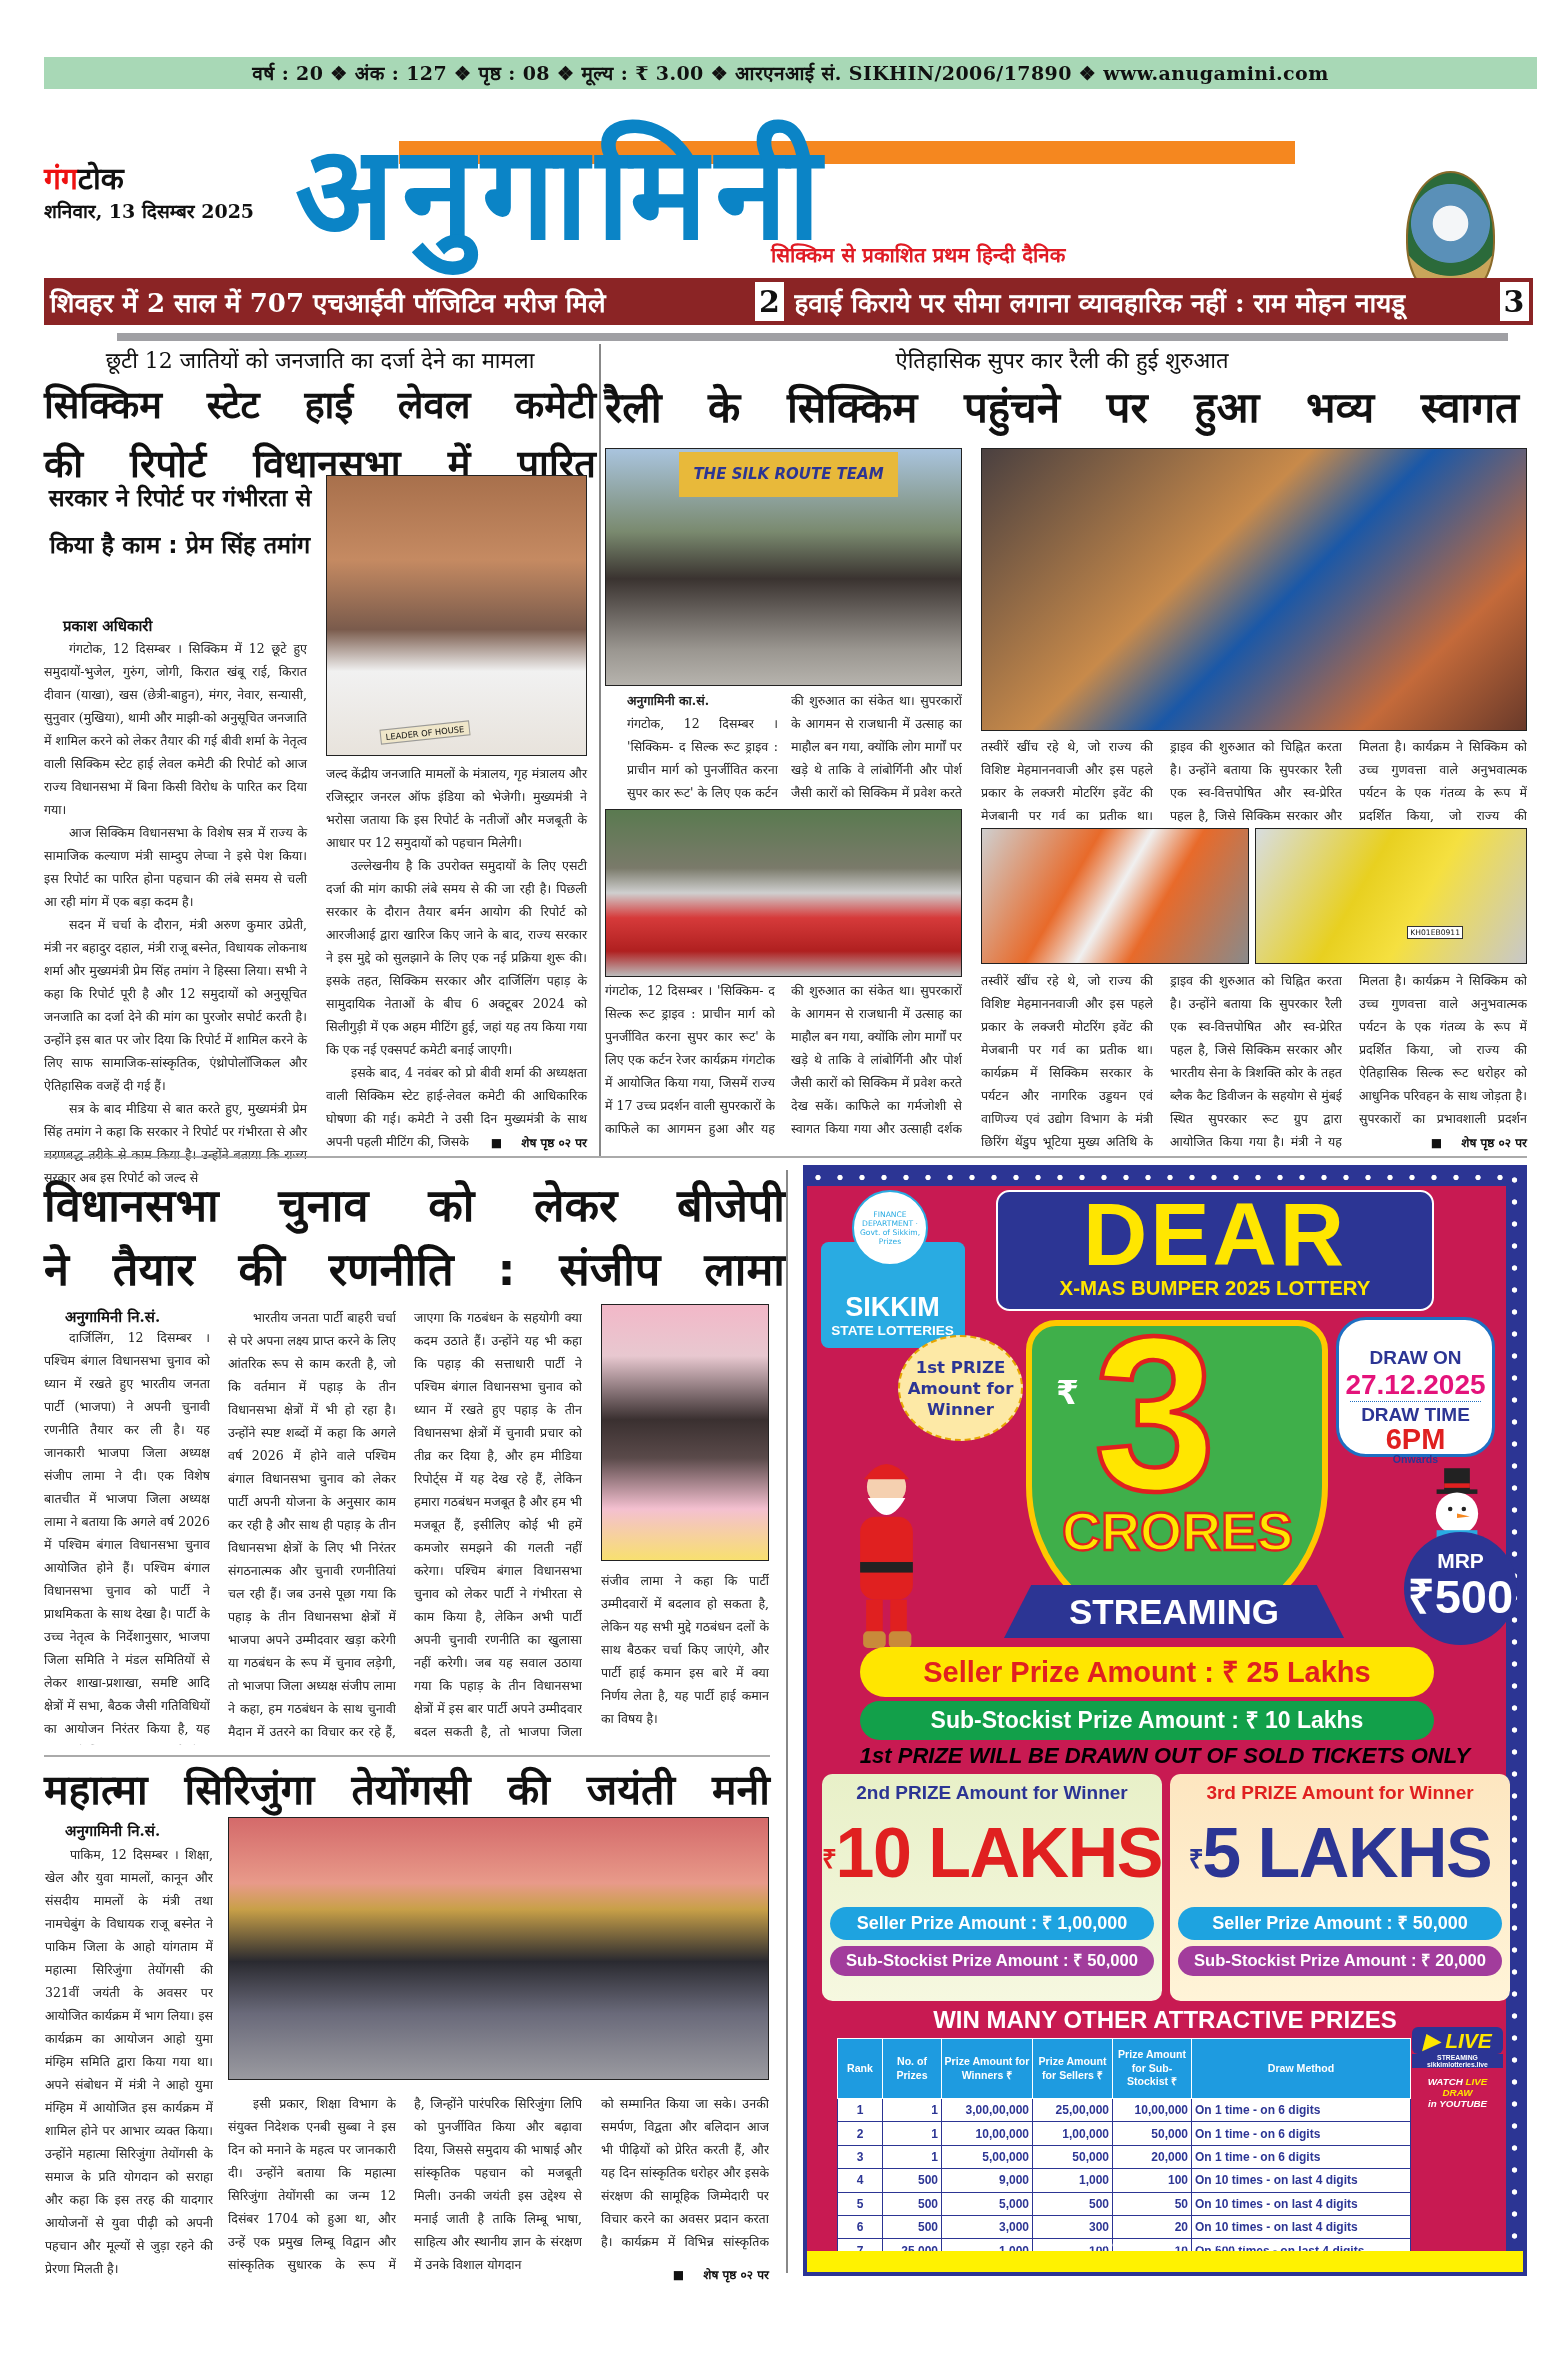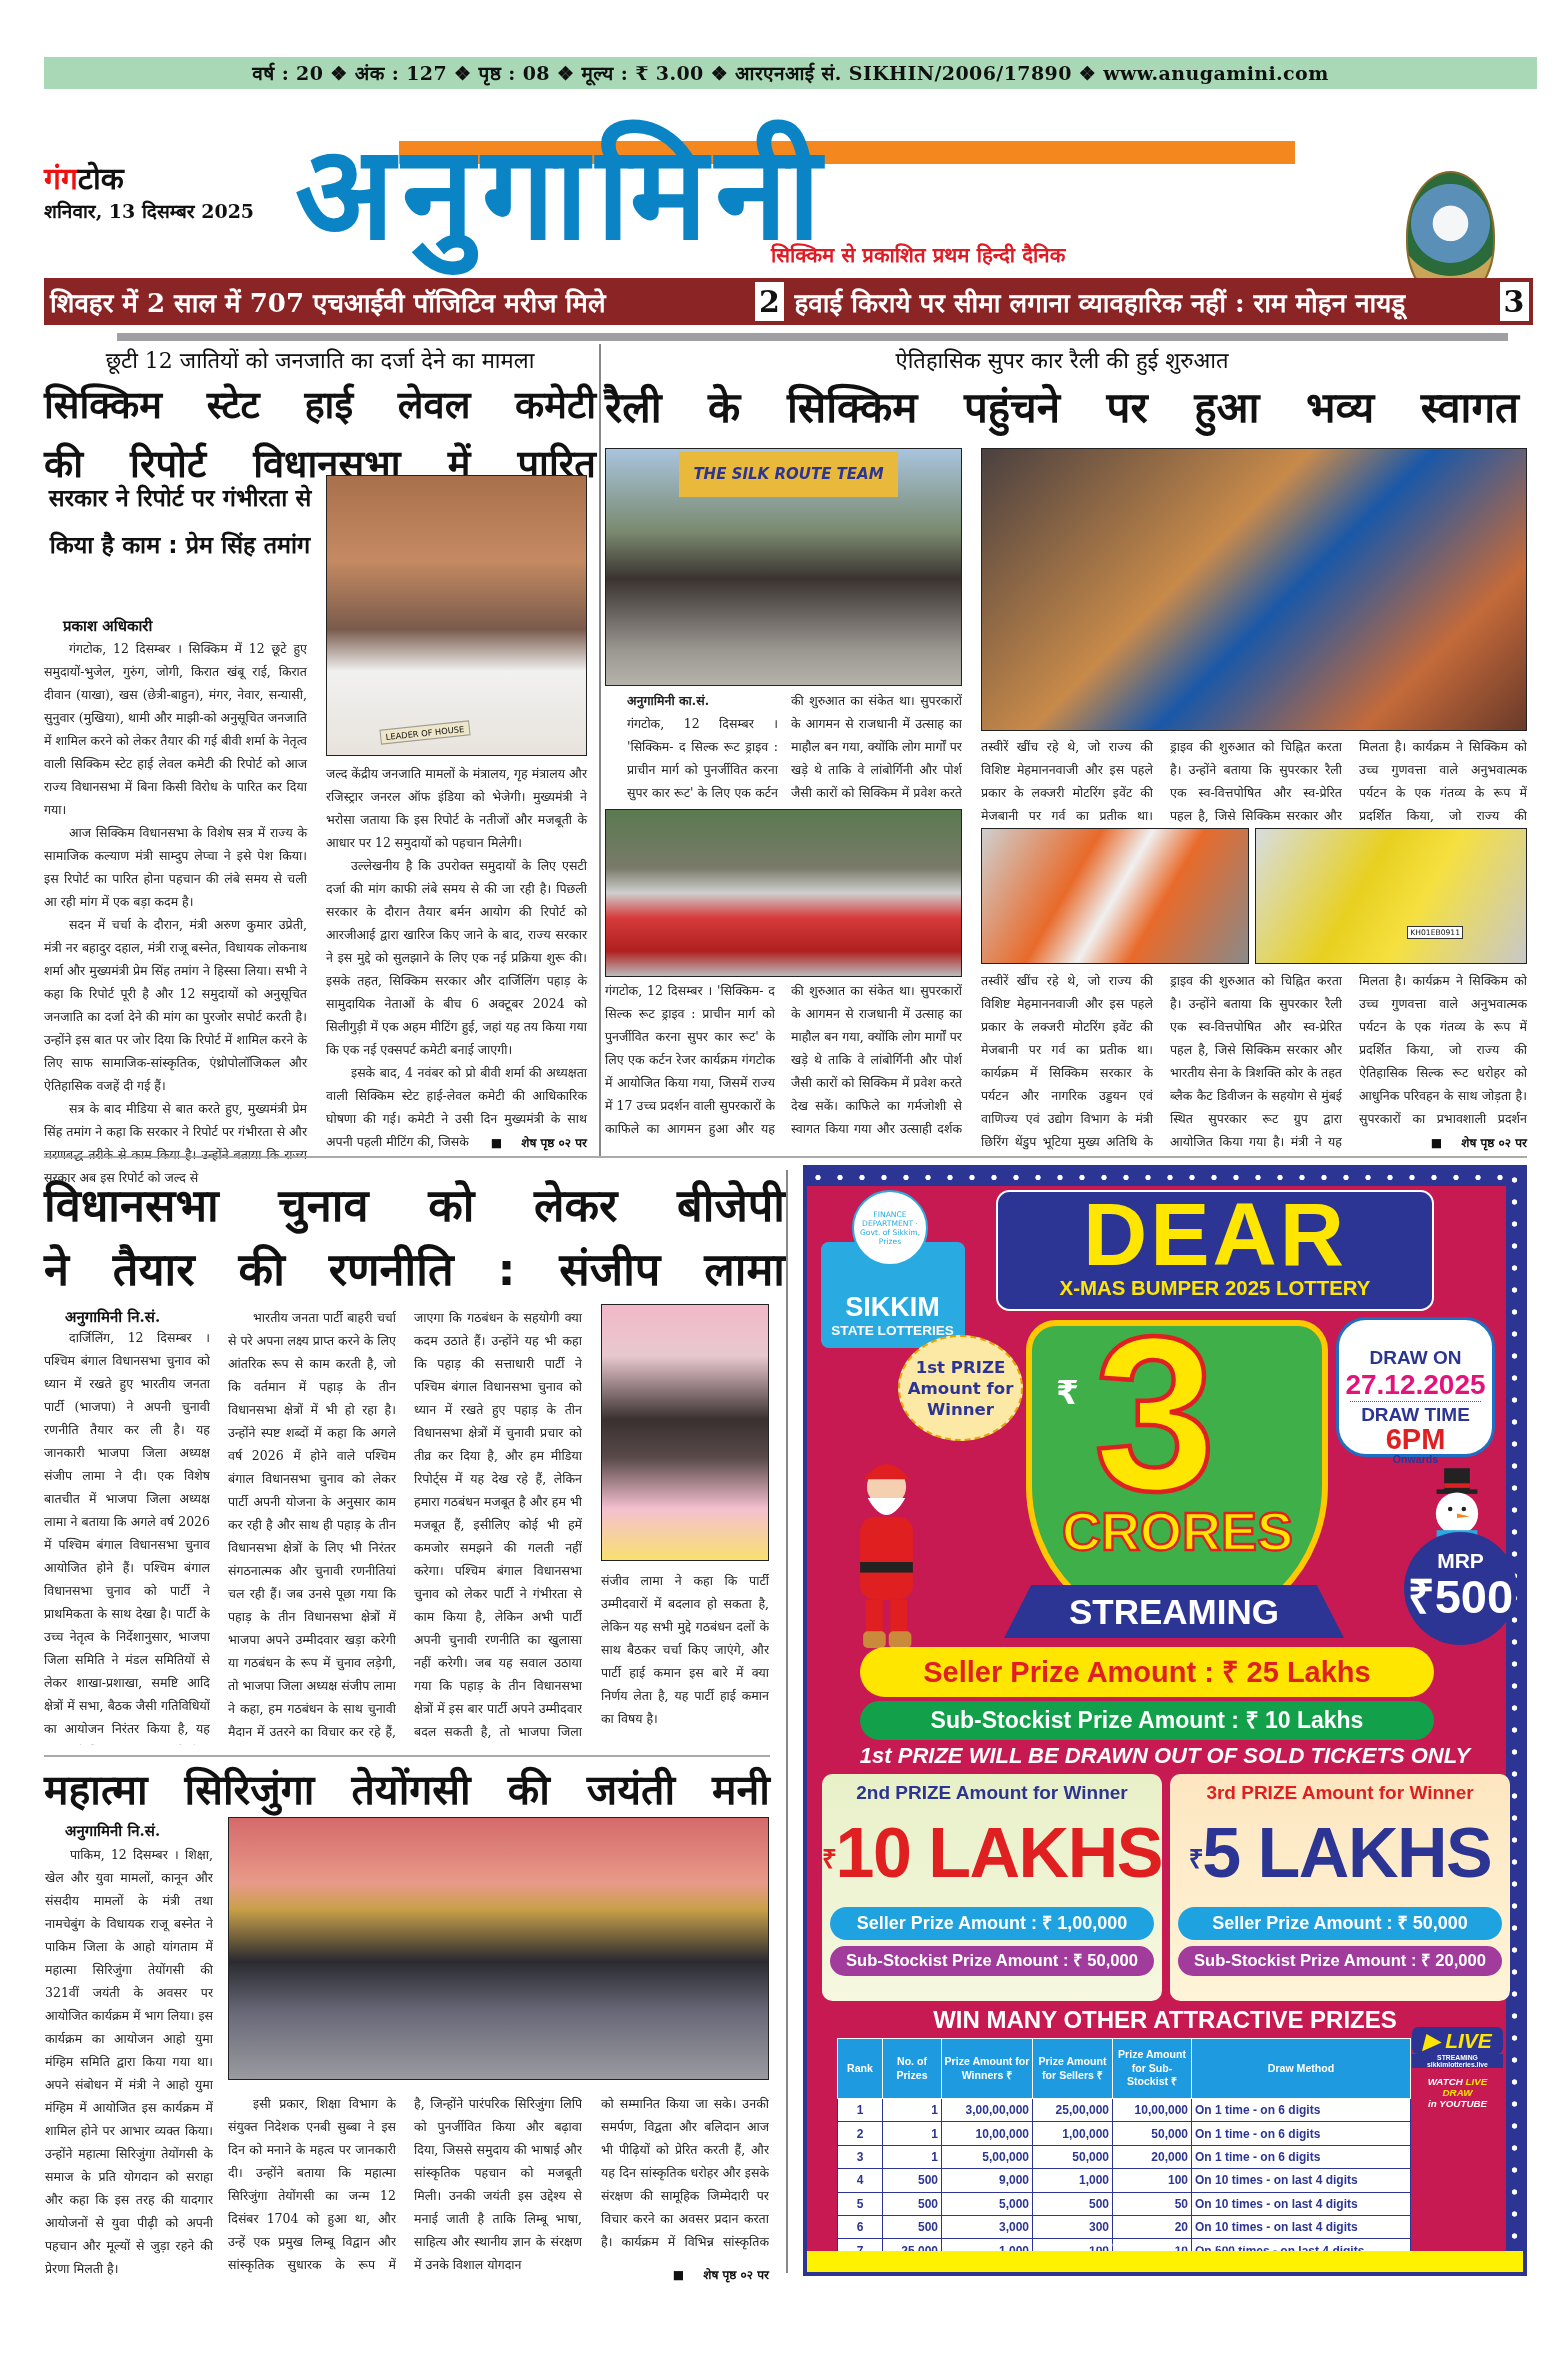--- a/index.html
+++ b/index.html
@@ -48,21 +48,21 @@
 .drawbox .l2{color:#e4137b;font-size:28px}
 .drawbox .l3{color:#2c3594;font-size:19px;border-top:1.5px dotted #1e6fc2;margin:0 10.6px;padding-top:1.5px}
 .drawbox .l4{color:#e02020;font-size:29px;line-height:27px}
 .drawbox .l5{color:#2c3594;font-size:10.6px}
 .mrp{left:597px;top:363px;width:113px;height:113px;border-radius:50%;background:#2c3594;color:#fff;text-align:center;font-weight:bold;font-family:"Liberation Sans",sans-serif}
 .mrp .a{font-size:21px;margin-top:16.6px}
 .mrp .b{font-size:47px;line-height:47px}
 .pill{position:absolute;border-radius:26px;text-align:center;font-weight:bold;font-family:"Liberation Sans",sans-serif}
 .seller{left:53px;top:478px;width:574px;height:50px;background:#ffe600;color:#e02020;font-size:29px;line-height:50px}
 .subst{left:53px;top:532px;width:574px;height:39px;background:#12a04a;color:#fff;font-size:23px;line-height:39px}
-.drawn{left:0;width:100%;top:574px;text-align:center;color:#ffffff;font-weight:bold;font-style:italic;font-size:22px;font-family:"Liberation Sans",sans-serif}
+.drawn{left:0;width:100%;top:574px;text-align:center;color:#000000;font-weight:bold;font-style:italic;font-size:22px;font-family:"Liberation Sans",sans-serif}
 .pbox{position:absolute;top:605px;width:340px;height:227px;border-radius:10.6px;text-align:center;font-family:"Liberation Sans",sans-serif}
 .pbox .t{font-size:19px;font-weight:bold;margin-top:7.6px}
 .pbox .amt{font-weight:bold;font-size:70px;line-height:98px;letter-spacing:-1.5px}
 .pbox .amt .r{font-size:26px;vertical-align:middle}
 .pbox .s1{margin:0 7.6px;background:#1ea3e0;color:#fff;border-radius:18px;font-weight:bold;font-size:18px;height:33px;line-height:33px}
 .pbox .s2{margin:6px 7.6px 0;background:#a23c9c;color:#fff;border-radius:18px;font-weight:bold;font-size:16.6px;height:30px;line-height:30px}
 .win{left:0;width:100%;top:837px;text-align:center;color:#fff;font-weight:bold;font-size:24px;font-family:"Liberation Sans",sans-serif}
 .tbl{left:30px;top:869px;width:574px;border-collapse:collapse;font-family:"Liberation Sans",sans-serif}
 .tbl th{background:#1e9be0;color:#fff;font-size:10.6px;font-weight:bold;border:0.8px solid #fff;height:60px;padding:1.5px;line-height:13.6px}
 .tbl td{background:#fff;color:#2c3594;font-weight:bold;font-size:12px;border:0.8px solid #2c3594;height:23.4px;padding:0 3px;text-align:right}

